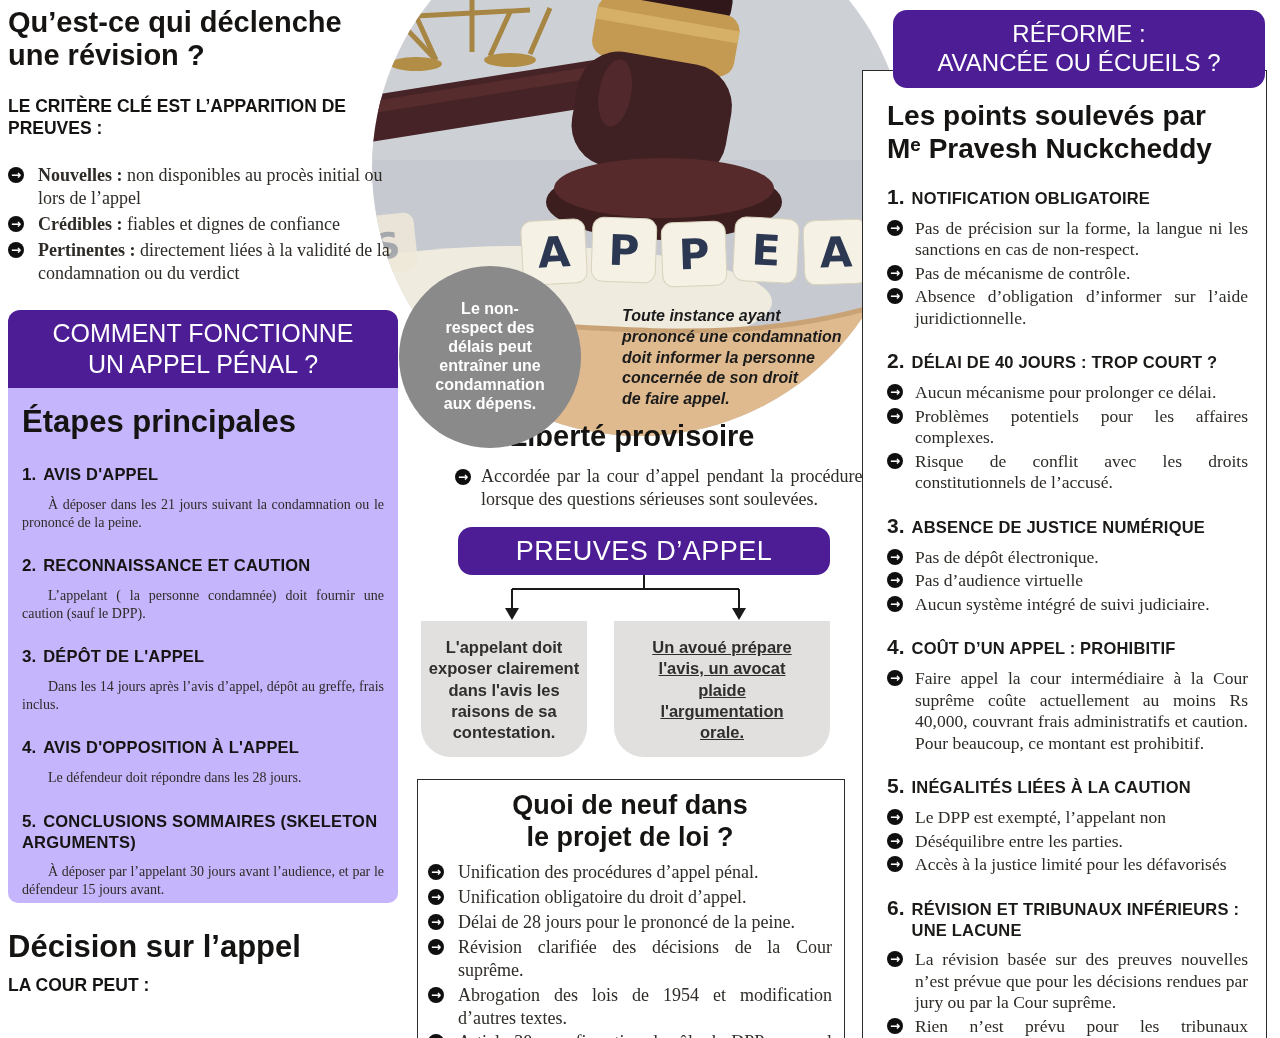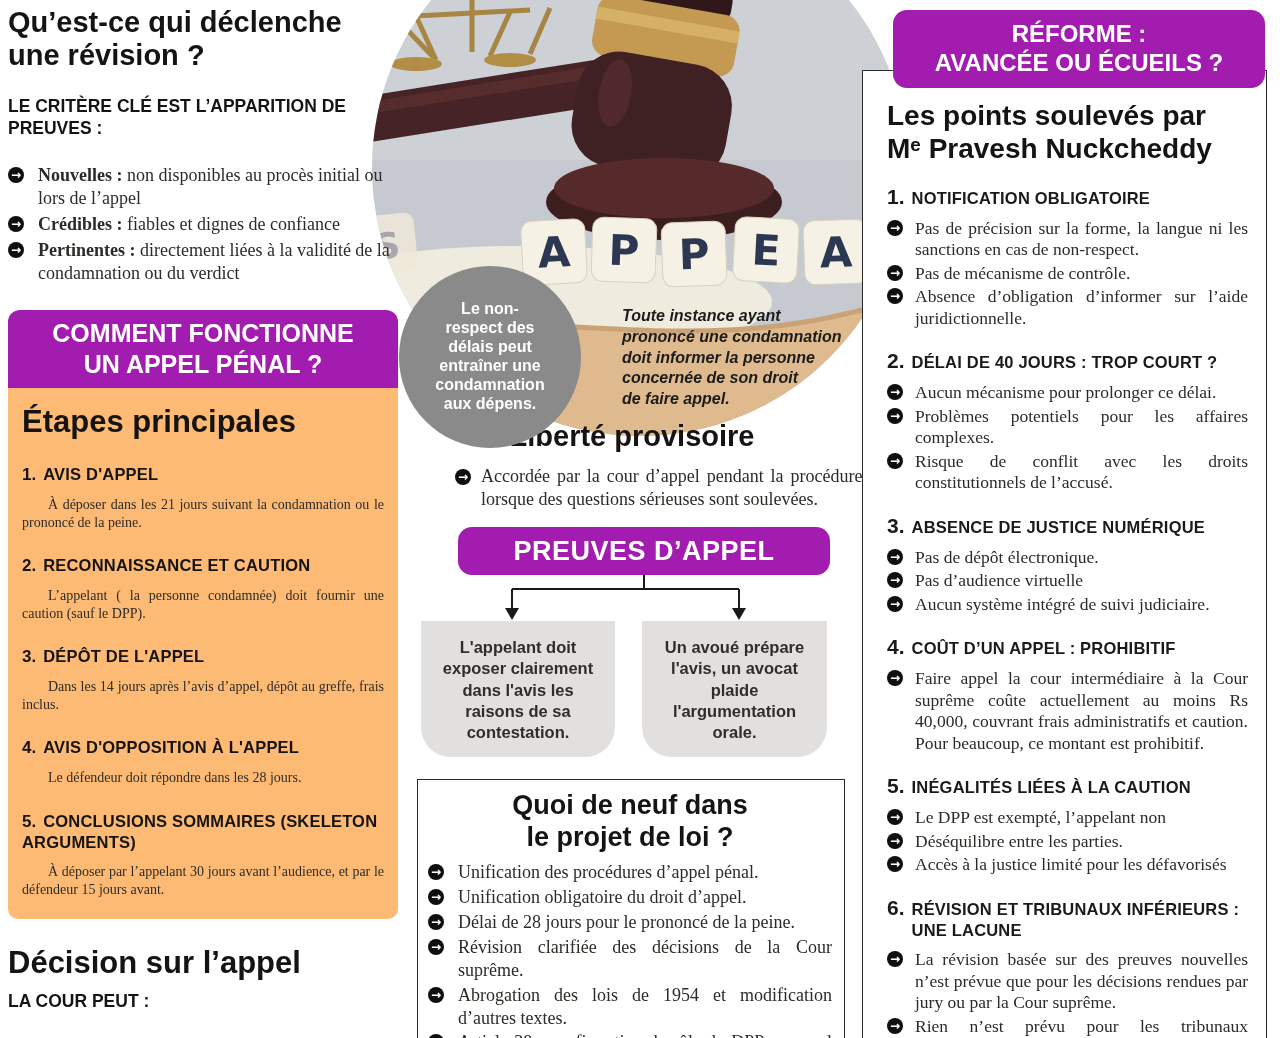--- a/index.html
+++ b/index.html
@@ -10,40 +10,40 @@
   
   .sansH{font-family:"Liberation Sans",sans-serif;font-weight:700;color:#161412;margin:0;}
   .serif{font-family:"Liberation Serif",serif;color:#2e2b27;}
   ul.blist{list-style:none;margin:0;padding:0;}
   ul.blist li{position:relative;padding-left:30px;margin:0 0 3px 0;
               font-family:"Liberation Serif",serif;font-size:18px;line-height:1.27;color:#2e2b27;}
   .blt{position:absolute;left:0;top:3px;width:16px;height:16px;border-radius:50%;
        background:#0f0f0f;color:#ffffff;font:700 12px/16px "DejaVu Sans",sans-serif;
        text-align:center;}
   .just{text-align:justify;}
-  .ghead{background:#a21caf;color:#ffffff;font-weight:700;text-align:center;}
+  .ghead{background:#4c1d95;color:#ffffff;font-weight:400;text-align:center;}
 
   
   .photo{position:absolute;left:372px;top:-100px;width:536px;height:536px;border-radius:50%;
          overflow:hidden;z-index:1;}
   .photo-caption{position:absolute;left:622px;top:306px;width:242px;z-index:3;
                  font-weight:700;font-style:italic;font-size:16px;line-height:1.3;color:#1b1b1b;}
   .callout{position:absolute;left:399px;top:266px;width:182px;height:182px;border-radius:50%;
            background:#8a8a8a;z-index:3;display:flex;align-items:center;justify-content:center;}
   .callout-text{color:#ffffff;font-weight:700;font-size:16px;line-height:1.18;text-align:center;}
 
   
   .col-left{position:absolute;left:8px;top:6px;width:390px;z-index:2;}
   .t-title{font-size:29px;line-height:1.15;}
   .t-sub{font-size:17.5px;line-height:1.3;margin-top:22px;font-weight:700;}
   .col-left ul.blist{margin-top:24px;}
   .lead{font-weight:700;}
   .panel{margin-top:26px;}
   .panel-head{border-radius:12px 12px 0 0;font-size:25px;line-height:1.22;padding:8px 4px 9px;}
-  .panel-body{background:#fdba74;border-radius:0 0 10px 10px;padding:12px 14px 20px;}
+  .panel-body{background:#c4b5fd;border-radius:0 0 10px 10px;padding:12px 14px 4px;}
   .etapes{font-size:31px;margin:4px 0 0 0;}
   .step{margin-top:24px;}
   .snum{font-weight:700;font-size:17px;margin-right:7px;}
   .shead{font-weight:700;font-size:16.5px;line-height:1.3;letter-spacing:.2px;}
   .step p{margin:10px 0 0 0;font-size:14px;line-height:1.27;text-indent:26px;}
   .decision{margin-top:26px;}
   .d-title{font-size:31px;}
   .d-sub{font-size:17.5px;margin-top:10px;font-weight:700;}
 
   
@@ -52,22 +52,22 @@
   .lib-par{position:relative;margin:12px 0 0 40px;width:386px;padding-left:26px;
            font-family:"Liberation Serif",serif;font-size:18px;line-height:1.27;color:#2e2b27;}
   .lib-par .blt{top:4px;}
   .motifs-bar{margin:16px 0 0 43px;width:372px;height:48px;border-radius:14px;
               font-size:27px;line-height:48px;letter-spacing:.5px;}
   .connector{display:block;margin:0;}
   .boxrow{display:flex;margin-left:6px;gap:27px;}
   .gbox{background:#e1e0de;border-radius:0 0 30px 30px;height:136px;box-sizing:border-box;
         padding-top:16px;text-align:center;font-weight:700;font-size:16.5px;line-height:1.3;
         color:#302d2d;}
-  .gbox.b1{width:194px;}
-  .gbox.b2{width:185px;}
+  .gbox.b1{width:166px;}
+  .gbox.b2{width:216px;text-decoration:underline;}
   .quoi{margin:22px 0 0 2px;width:428px;box-sizing:border-box;border:1.5px solid #2b2b2b;
         background:#ffffff;padding:10px 12px 16px 10px;}
   .quoi-title{font-size:27px;line-height:1.18;text-align:center;}
   .quoi ul.blist{margin-top:8px;}
   .quoi ul.blist li{margin-bottom:2px;}
 
   
   .col-right{position:absolute;left:862px;top:10px;width:406px;z-index:2;}
   .r-head{margin-left:31px;width:372px;box-sizing:border-box;border-radius:14px;
           font-size:24px;line-height:1.22;padding:9px 2px 10px;}

